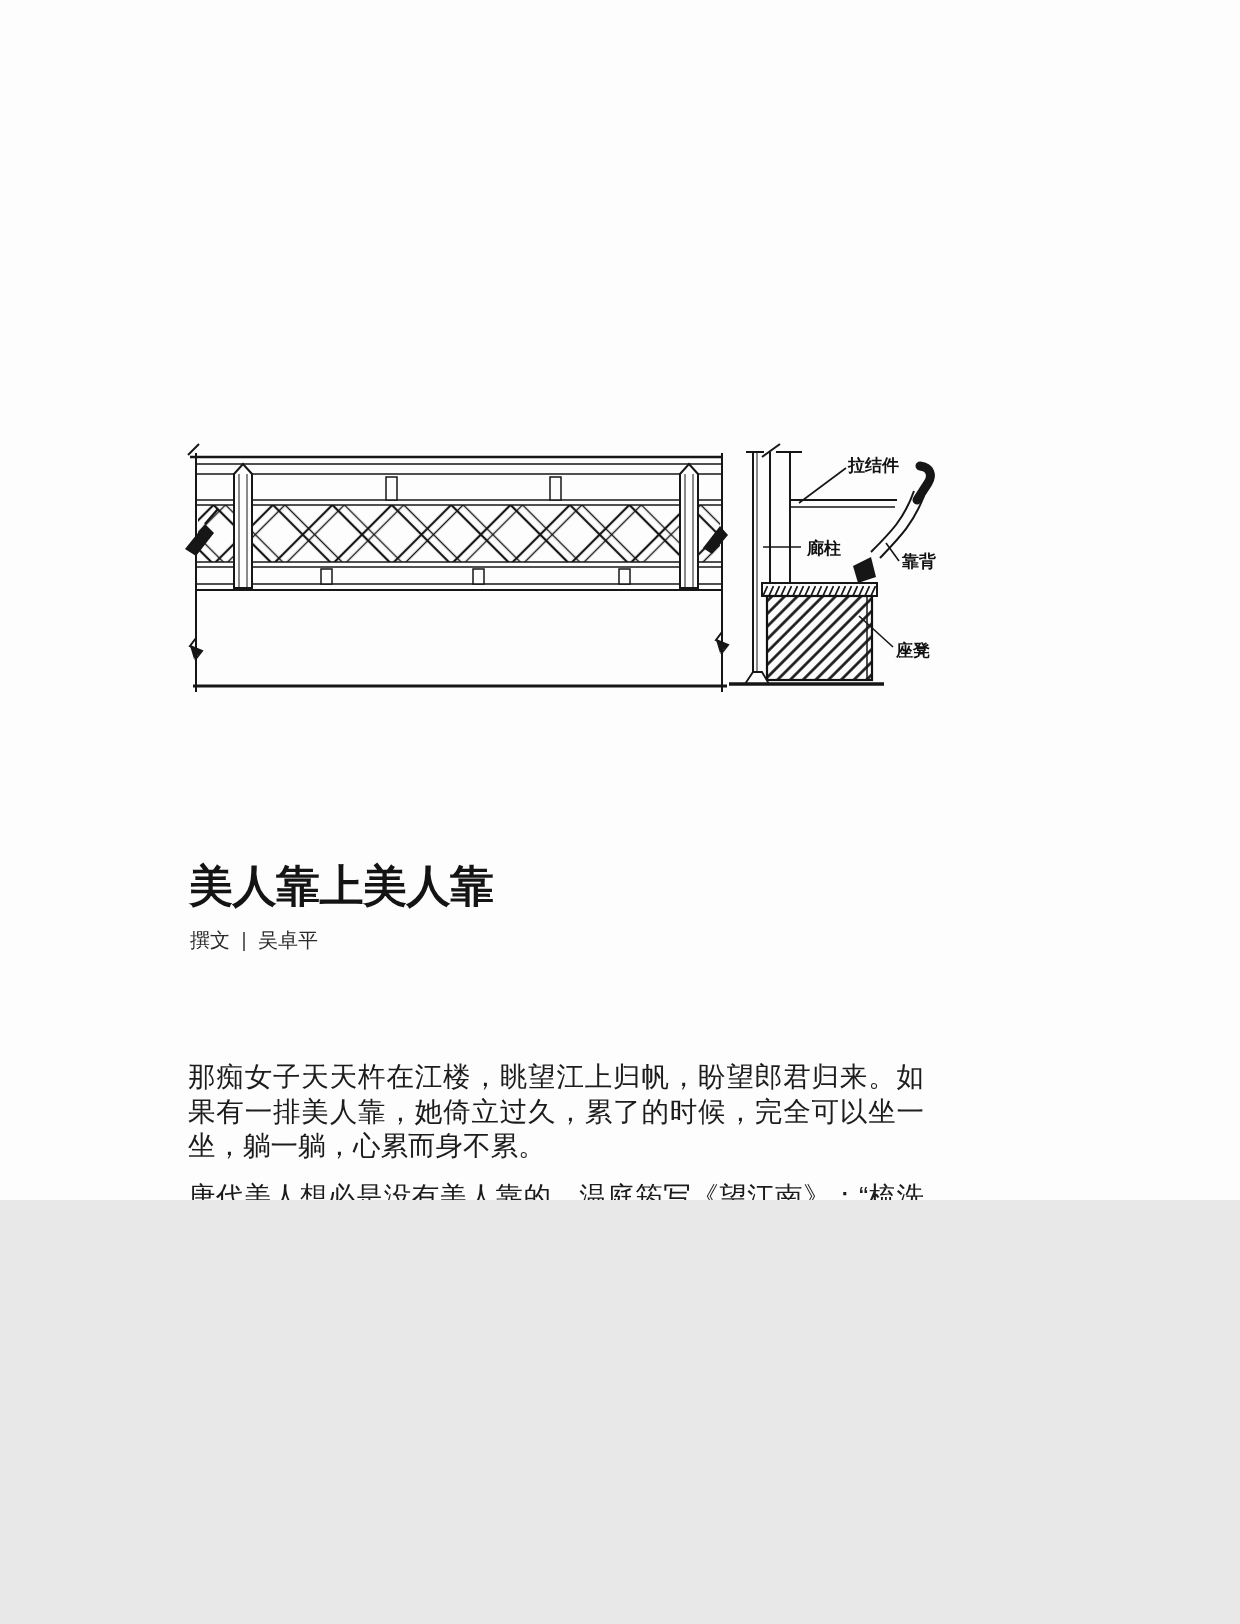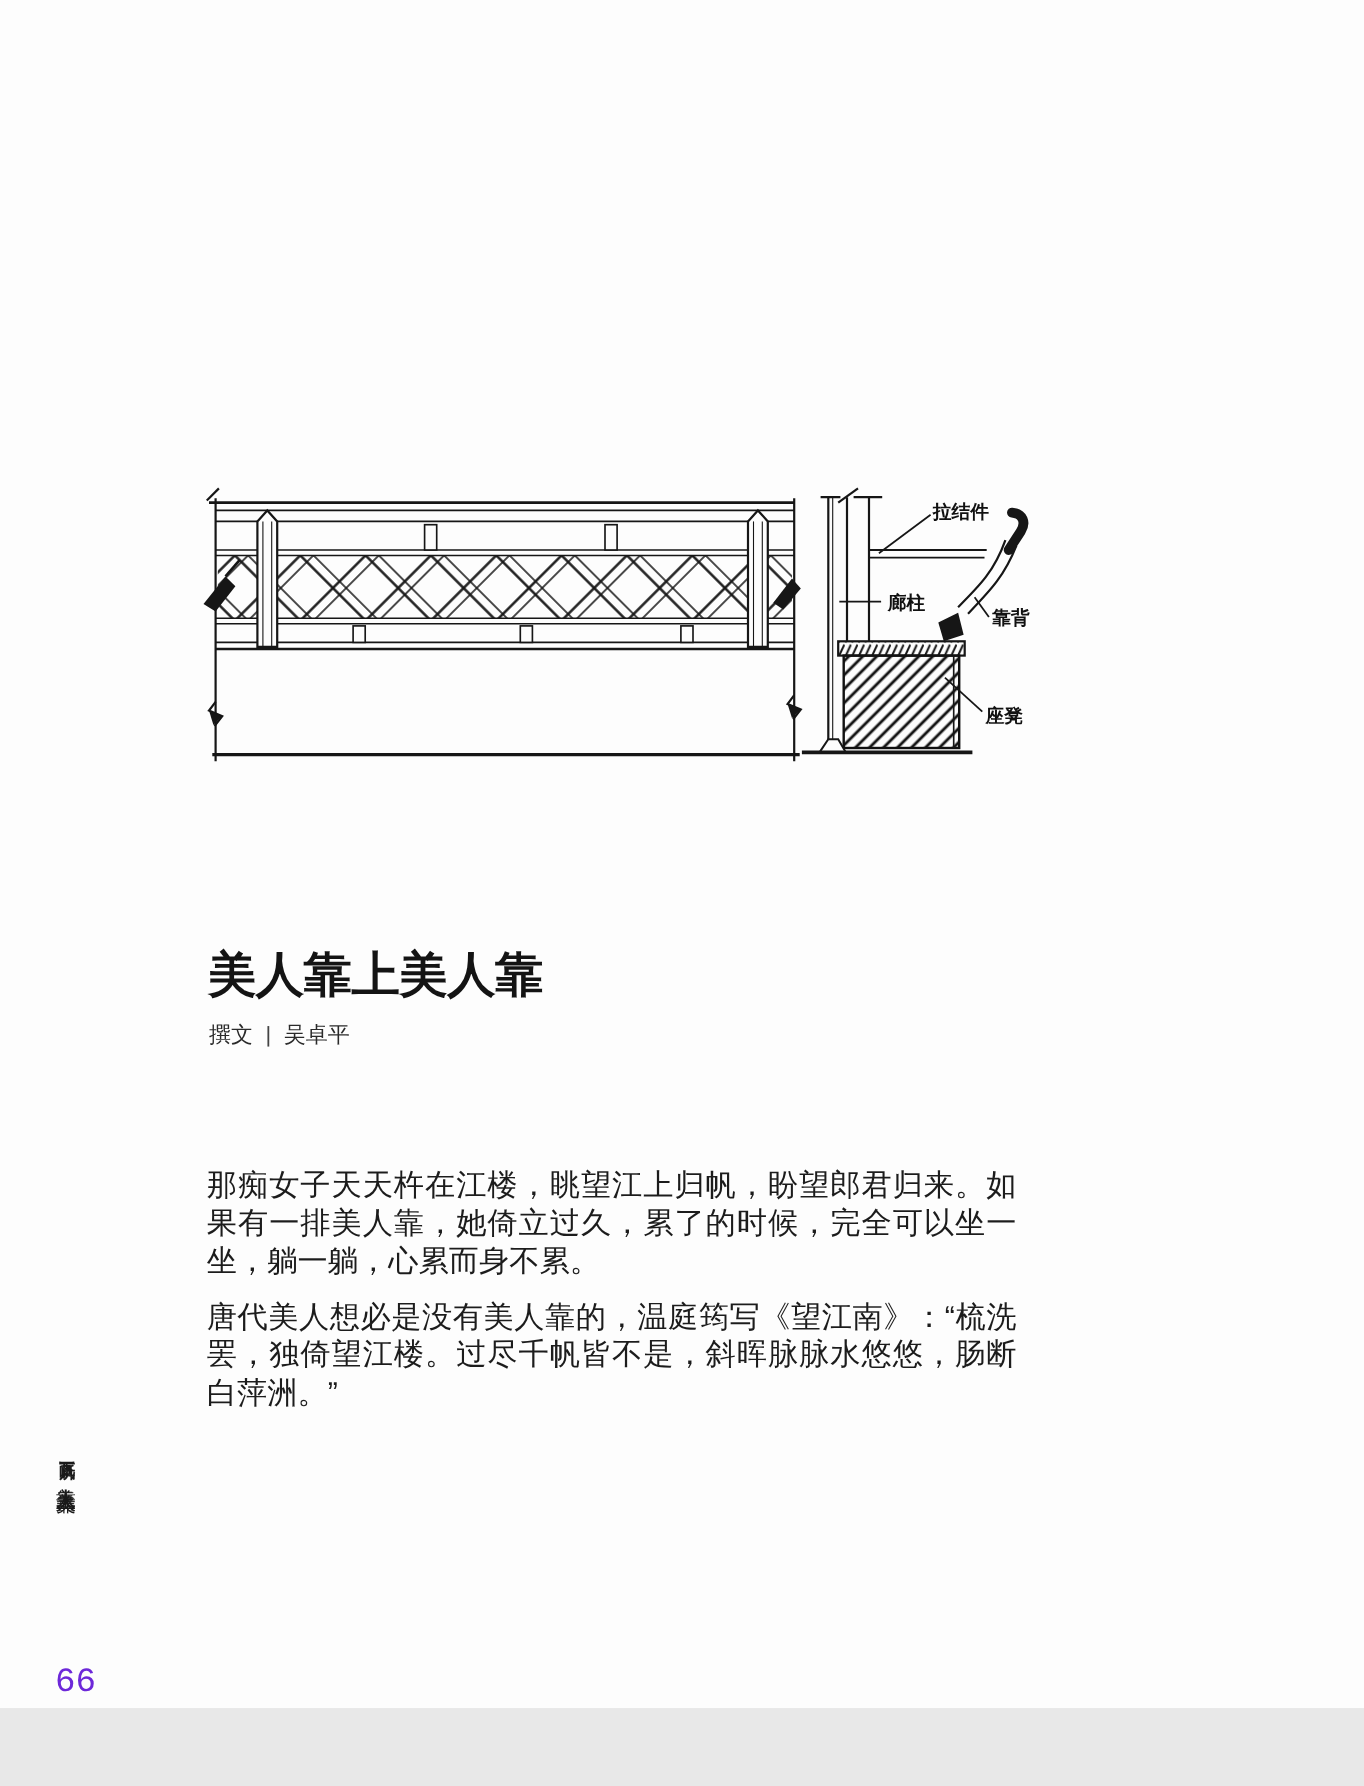--- a/index.html
+++ b/index.html
@@ -1,18 +1,18 @@
 <!DOCTYPE html>
 <html><head>
 <meta charset="utf-8">
 <style>
   * { margin:0; padding:0; box-sizing:border-box; }
   html,body { background:#e8e8e8; }
   .page {
-    position:relative; width:1240px; height:1553px;
+    position:relative; width:1240px; height:1200px;
     background:#fdfdfd; overflow:hidden;
     font-family:"Liberation Sans","DejaVu Sans",sans-serif;
     color:#161616;
   }
   .figure-wrap { position:absolute; left:180px; top:438px; width:760px; height:260px; }
   .figure-wrap svg { display:block; width:100%; height:100%; }
   .article-title {
     position:absolute; left:189px; top:857px;
     font-family:"Liberation Serif","DejaVu Serif",serif;
     font-size:44px; font-weight:700; letter-spacing:-0.5px;

